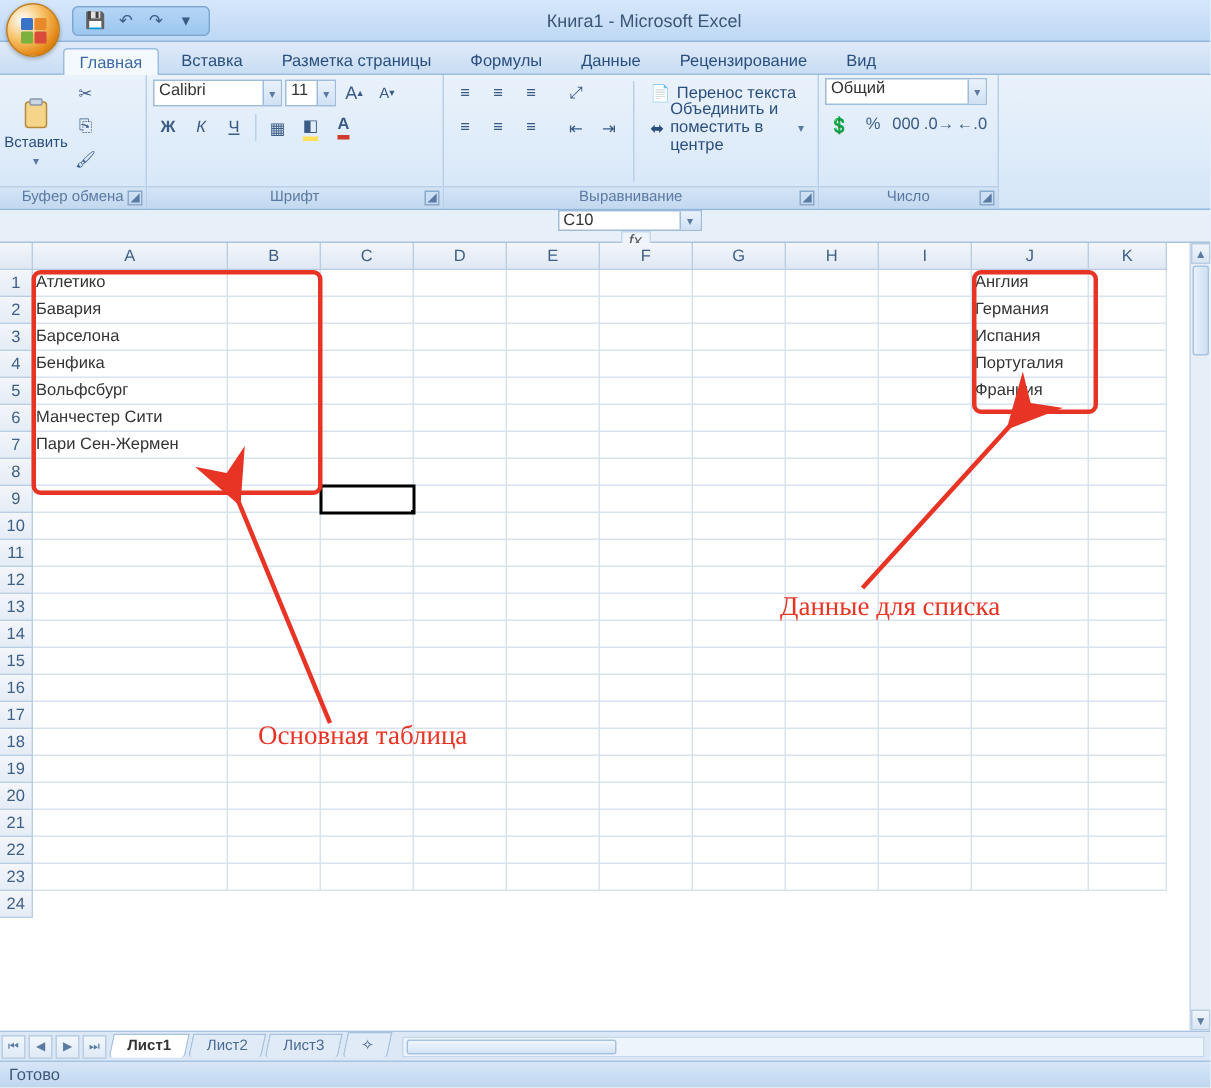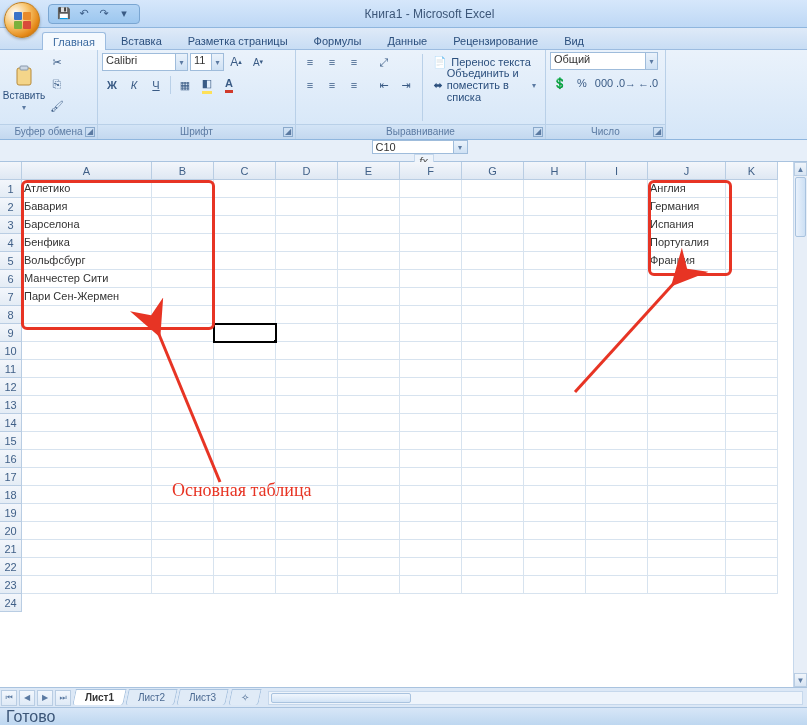--- a/index.html
+++ b/index.html
@@ -67,21 +67,21 @@
 
   
   .sheetbar{ height:20px; background:#dce8f6; border-top:1px solid #a9c3df; display:flex; align-items:center; font-size:10px;}
   .navbtn{ width:16px; height:16px; border:1px solid #b9cde3; background:linear-gradient(#f2f7fd,#dfeaf6); margin:0 1px; display:flex; align-items:center; justify-content:center; font-size:8px; color:#5b7aa2; cursor:pointer;}
   .sheet-tab{ padding:2px 10px; border:1px solid #a9c3df; border-bottom:none; background:#fff; margin-left:2px; border-radius:0 0 3px 3px; transform:translateY(-1px) skewX(-12deg); cursor:pointer;}
   .sheet-tab span{ display:inline-block; transform:skewX(12deg);}
   .sheet-tab.inactive{ background:#e0ebf7; color:#4b6a92;}
   .sheet-tab.active{ font-weight:bold; background:#fff;}
   .hscroll{ flex:1; margin:0 4px 0 8px; height:14px; background:#eef4fb; border:1px solid #c6d8ec; position:relative;}
   .hscroll .thumb{ position:absolute; left:2px; top:1px; bottom:1px; width:140px; background:linear-gradient(#f0f6fd,#d3e4f6); border:1px solid #a9c3df; border-radius:2px;}
-  .statusbar{ height:18px; background:linear-gradient(#d7e6f7,#bed7f0); border-top:1px solid #a9c3df; display:flex; align-items:center; font-size:16px; color:#3c5678; padding:0 6px;}
+  .statusbar{ height:18px; background:linear-gradient(#d7e6f7,#bed7f0); border-top:1px solid #a9c3df; display:flex; align-items:center; font-size:11px; color:#3c5678; padding:0 6px;}
 </style>
 </head>
 <body>
 
 <div class="titlebar">
   <div class="orb">
     <div class="orb-inner">
       <span style="background:#3b73c8"></span>
         <span style="background:#e88a2a"></span>
       <span style="background:#7bb13c"></span>
@@ -179,21 +179,21 @@
         </div>
       </div>
       <span style="width:1px;background:#b9d0e8;margin:2px 3px"></span>
       <div style="display:flex; flex-direction:column; gap:3px;">
         <div class="wide-btn">
             <span>📄</span>
             <span>Перенос текста</span>
           </div>
         <div class="wide-btn">
             <span>⬌</span>
-            <span>Объединить и поместить в списка</span>
+            <span>Объединить и поместить в центре</span>
             <span style="font-size:8px;color:#5b7aa2;margin-left:2px">▾</span>
           </div>
       </div>
     </div>
     <div class="group-label"><span>Выравнивание</span><span class="launcher">◢</span></div>
   </div>
 
   <div class="group" style="width:120px">
     <div class="group-body" style="flex-direction:column; gap:3px;">
       <div class="sel" style="width:108px"><span>Общий</span><span class="dd">▾</span></div>
@@ -579,20 +579,21 @@
   </svg>
   <svg class="arrow annot" style="left:565px; top:110px;" width="140" height="130">
     <defs>
         <marker id="ah2" markerWidth="12" markerHeight="12" refX="2" refY="6" orient="auto">
           <path d="M12,0 L0,6 L12,12 L8,6 Z" fill="#e73424"></path>
         </marker>
       </defs>
     <line x1="10" y1="120" x2="110" y2="10" stroke="#e73424" stroke-width="3" marker-end="url(#ah2)"></line>
   </svg>
   <div class="annot redtext" style="left:172px; top:318px;">Основная таблица</div>
+  <div class="annot redtext" style="left:520px; top:232px;">Данные для списка</div>
 </div>
 
 <div class="sheetbar">
   <div class="navbtn">⏮</div>
   <div class="navbtn">◀</div>
   <div class="navbtn">▶</div>
   <div class="navbtn">⏭</div>
   <div class="sheet-tab active"><span>Лист1</span></div>
   <div class="sheet-tab inactive"><span>Лист2</span></div>
   <div class="sheet-tab inactive"><span>Лист3</span></div>

